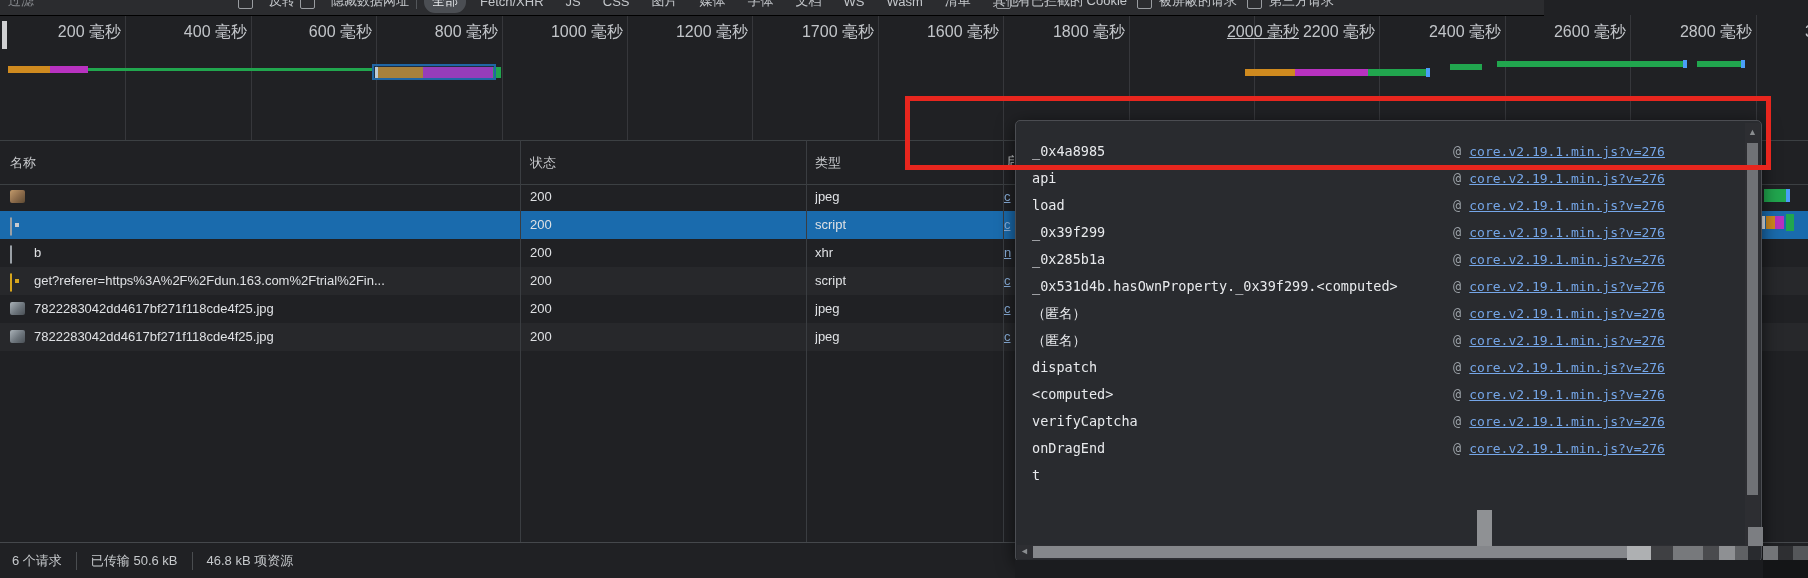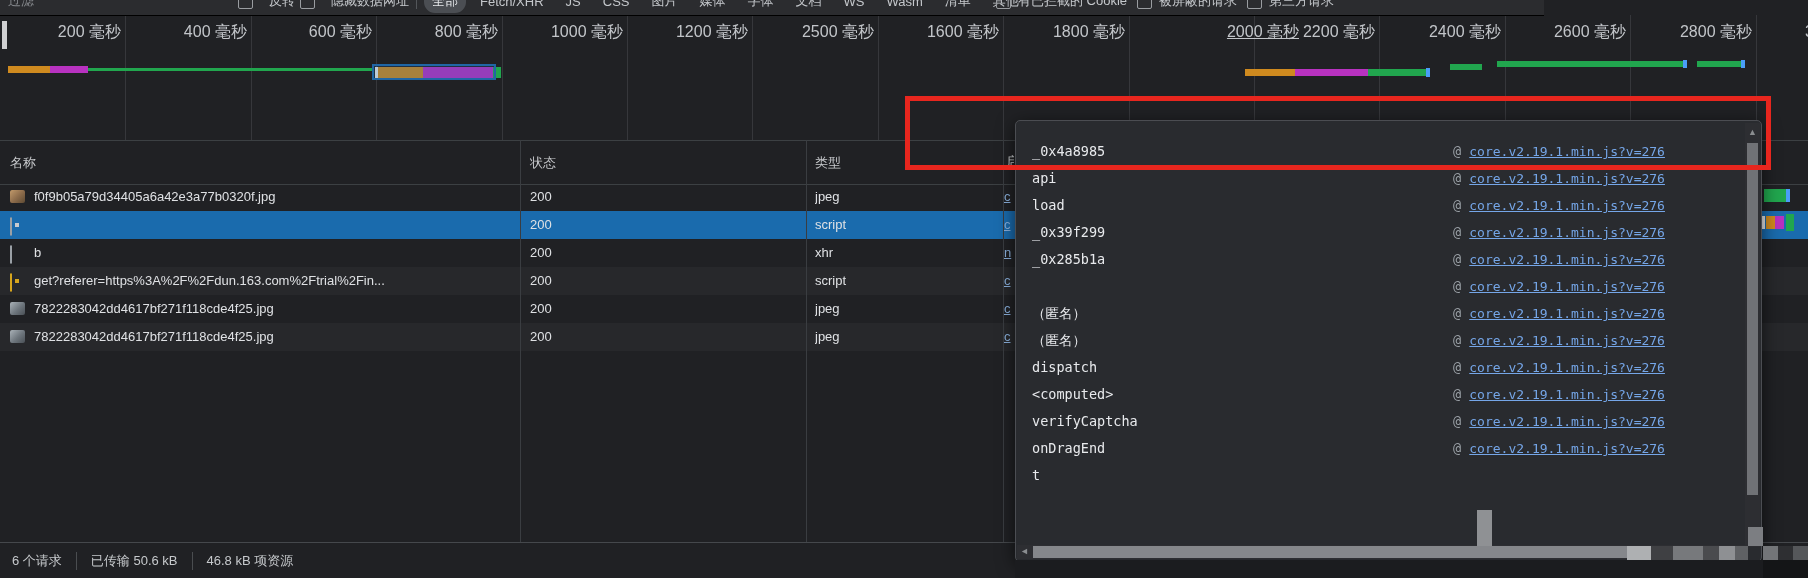--- a/index.html
+++ b/index.html
@@ -133,21 +133,21 @@
       <div class="tick-label" style="left: 127px;">400 毫秒</div>
       <div class="gridline" style="left: 376px;"></div>
       <div class="tick-label" style="left: 252px;">600 毫秒</div>
       <div class="gridline" style="left: 502px;"></div>
       <div class="tick-label" style="left: 378px;">800 毫秒</div>
       <div class="gridline" style="left: 627px;"></div>
       <div class="tick-label" style="left: 503px;">1000 毫秒</div>
       <div class="gridline" style="left: 752px;"></div>
       <div class="tick-label" style="left: 628px;">1200 毫秒</div>
       <div class="gridline" style="left: 878px;"></div>
-      <div class="tick-label" style="left: 754px;">2500 毫秒</div>
+      <div class="tick-label" style="left: 754px;">1700 毫秒</div>
       <div class="gridline" style="left: 1003px;"></div>
       <div class="tick-label" style="left: 879px;">1600 毫秒</div>
       <div class="gridline" style="left: 1129px;"></div>
       <div class="tick-label" style="left: 1005px;">1800 毫秒</div>
       <div class="gridline" style="left: 1254px;"></div>
       <div class="tick-label" style="left: 1179px; text-decoration: underline;">2000 毫秒</div>
       <div class="gridline" style="left: 1379px;"></div>
       <div class="tick-label" style="left: 1255px;">2200 毫秒</div>
       <div class="gridline" style="left: 1505px;"></div>
       <div class="tick-label" style="left: 1381px;">2400 毫秒</div>
@@ -184,21 +184,20 @@
     <div class="th" style="left:815px">类型</div>
   </div>
   <div class="hdr4">启动器</div>
   <div class="col-div" style="left:520px"></div>
   <div class="col-div" style="left:806px"></div>
   <div class="col-div" style="left:1003px"></div>
 
   <div class="rows" id="rows">
       <div class="net-row">
         <span class="rowicon icon-img"></span>
-        <div class="cell c-name">f0f9b05a79d34405a6a42e3a77b0320f.jpg</div>
         <div class="cell c-status">200</div>
         <div class="cell c-type">jpeg</div>
         <div class="cell c-init">c</div>
       </div>
       <div class="net-row sel"><span class="rowicon icon-doc dot"></span><div class="cell c-status">200</div><div class="cell c-type">script</div><div class="cell c-init">c</div></div>
       <div class="net-row"><span class="rowicon icon-doc"></span><div class="cell c-name">b</div><div class="cell c-status">200</div><div class="cell c-type">xhr</div><div class="cell c-init">n</div></div>
       <div class="net-row alt"><span class="rowicon icon-doc dot yellow"></span><div class="cell c-name">get?referer=https%3A%2F%2Fdun.163.com%2Ftrial%2Fin...</div><div class="cell c-status">200</div><div class="cell c-type">script</div><div class="cell c-init">c</div></div>
       <div class="net-row">
         <span class="rowicon icon-img gray"></span>
         <div class="cell c-name">7822283042dd4617bf271f118cde4f25.jpg</div>
@@ -247,20 +246,21 @@
         </div>
         <div class="cs-row">
           <span class="cs-fn">_0x39f299</span>
           <span class="cs-at"><span>@</span> <a href="#">core.v2.19.1.min.js?v=276</a></span>
         </div>
         <div class="cs-row">
           <span class="cs-fn">_0x285b1a</span>
           <span class="cs-at"><span>@</span> <a href="#">core.v2.19.1.min.js?v=276</a></span>
         </div>
         <div class="cs-row">
+          <span class="cs-fn">_0x531d4b.hasOwnProperty._0x39f299.&lt;computed&gt;</span>
           <span class="cs-at"><span>@</span> <a href="#">core.v2.19.1.min.js?v=276</a></span>
         </div>
         <div class="cs-row">
           <span class="cs-fn">（匿名）</span>
           <span class="cs-at"><span>@</span> <a href="#">core.v2.19.1.min.js?v=276</a></span>
         </div>
         <div class="cs-row">
           <span class="cs-fn">（匿名）</span>
           <span class="cs-at"><span>@</span> <a href="#">core.v2.19.1.min.js?v=276</a></span>
         </div>

